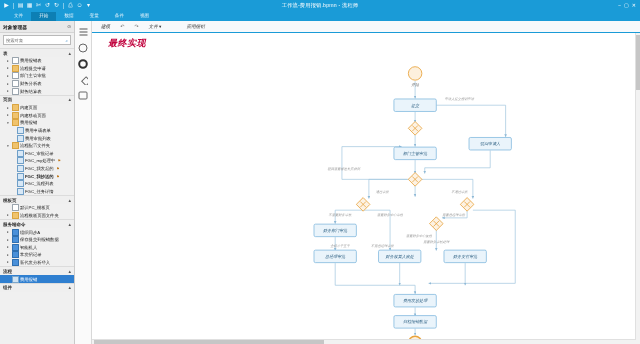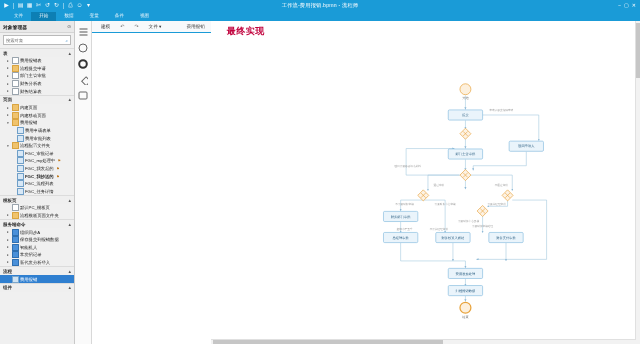--- a/index.html
+++ b/index.html
@@ -98,21 +98,21 @@
 
   
   .palette{
     width:16px;flex:0 0 16px;background:#fafafa;border-right:1px solid #d8d8d8;
     display:flex;flex-direction:column;align-items:center;padding-top:5px;gap:5px;
   }
   .ptool{width:12px;height:11px;display:flex;align-items:center;justify-content:center;}
   .ptool svg{display:block;}
 
   
-  .canvascol{flex:1 1 auto;display:flex;flex-direction:row;min-width:0;min-height:0;}
+  .canvascol{flex:1 1 auto;display:flex;flex-direction:column;min-width:0;min-height:0;font-style:italic;}
   .tabbar{
     height:11px;background:#f7f9fb;border-bottom:1px solid #1a9bd7;
     display:flex;align-items:center;padding-left:4px;gap:0;flex:0 0 auto;
   }
   .tbtn{font-size:4.6px;color:#333;padding:0 5px;line-height:10px;white-space:nowrap;}
   .tbtn .cv{font-size:5px;color:#7a7a7a;}
   .tbtn.sel{color:#0b5e8a;}
   .tab{
     font-size:4.6px;color:#333;padding:0 6px;line-height:10px;white-space:nowrap;
   }

